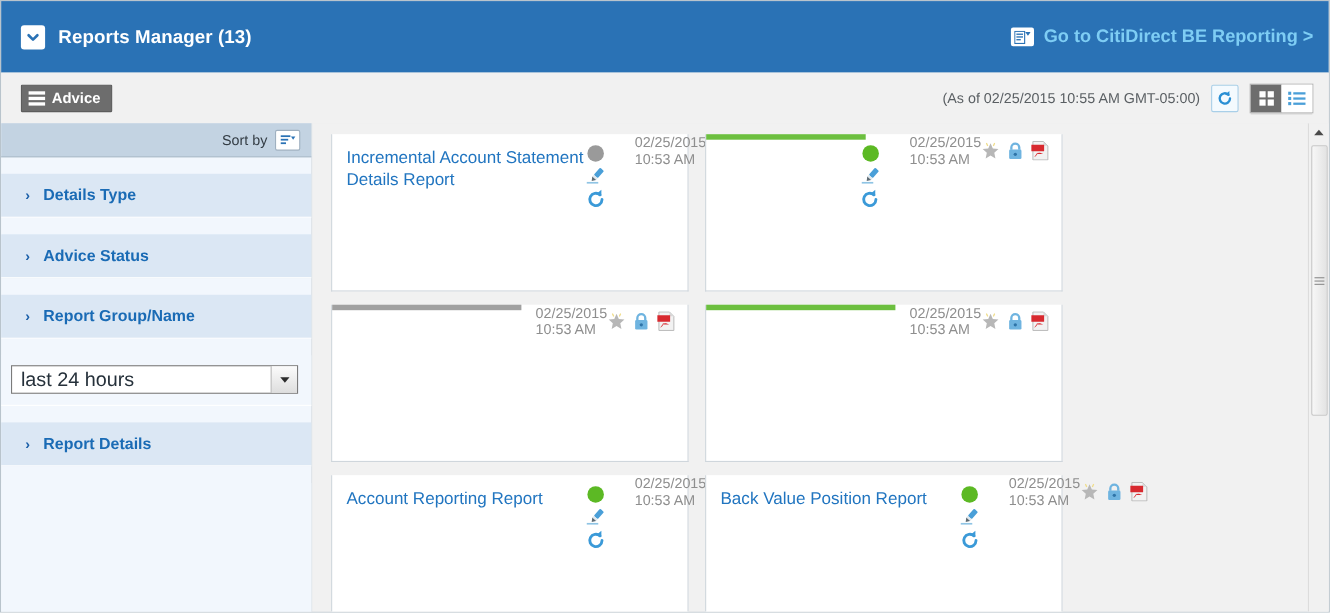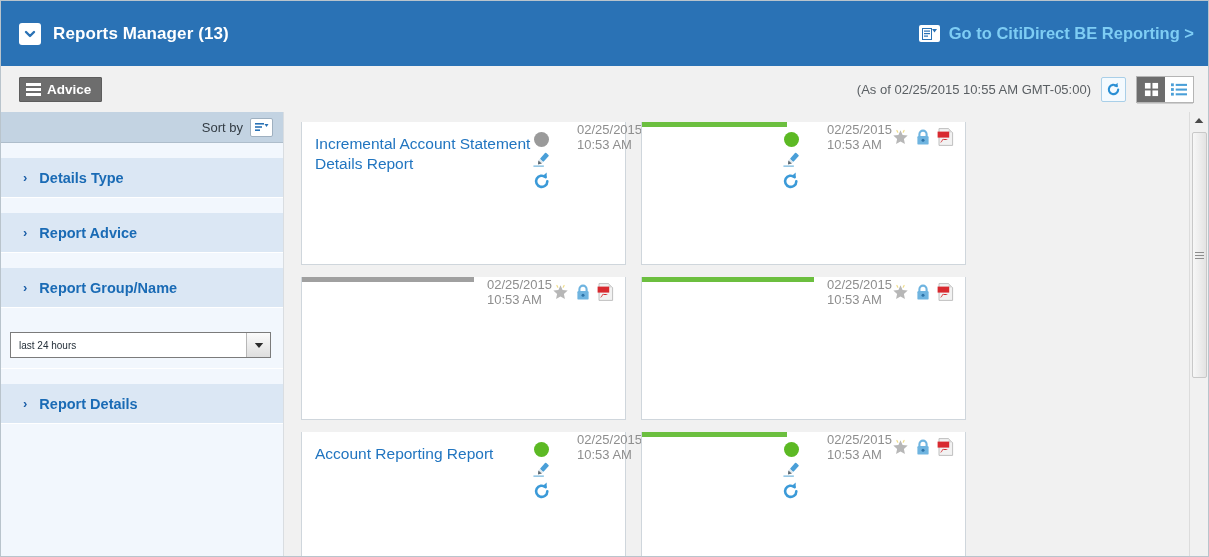--- a/index.html
+++ b/index.html
@@ -127,21 +127,21 @@
     padding: 9px 12px 10px 9px;
     border-bottom: 1px solid #ffffff;
   }
   .select-wrap {
     display: flex; height: 26px;
     border: 1px solid #7b7b7b; background: #fff;
     align-items: stretch;
   }
   .select-val {
     flex: 1; display: flex; align-items: center; padding-left: 8px;
-    font-size: 10px; color: #25303a;
+    font-size: 18px; color: #25303a;
   }
   .select-arrow {
     width: 24px; border-left: 1px solid #b7b7b7;
     background: linear-gradient(#fbfbfb,#dedede);
     display: flex; align-items: center; justify-content: center;
     cursor: pointer;
   }
   .sidebar-fill { flex: 1; background: #f2f7fd; }
 
   
@@ -285,21 +285,21 @@
         </span>
       </div>
 
       <div class="facet">
         <span class="chev">›</span>
         <span class="flabel">Details Type</span>
       </div>
 
       <div class="facet">
         <span class="chev">›</span>
-        <span class="flabel">Report Advice</span>
+        <span class="flabel">Advice Status</span>
       </div>
 
       <div class="facet">
         <span class="chev">›</span>
         <span class="flabel">Report Group/Name</span>
       </div>
 
 
       <div class="facet-body">
         <div class="select-wrap">
@@ -538,20 +538,21 @@
             <path d="M3.2 15 c1.2 -2 2.2 -3.4 3.4 -4.4 c-0.8 2.2 -2 3.6 -3.4 4.4 Z" fill="#d8292f"></path>
           </svg>
         </span>
       </span>
     </div>
   </div>
 
   <div class="card">
     <div class="card-topbar" style="background: rgb(108, 191, 63);"></div>
     <div class="card-inner">
+      <div class="card-title">Back Value Position Report</div>
       <div class="card-actions">
         <span class="status-dot" style="background: rgb(92, 185, 36);"></span>
         <span class="icon-btn">
           <svg width="19" height="19" viewBox="0 0 20 20">
             <g transform="rotate(42 10 10)">
               <rect x="8.2" y="1.5" width="5" height="9.2" rx="1" fill="#4a9fd8"></rect>
               <rect x="8.2" y="10.7" width="5" height="2.2" fill="#dfe8ee"></rect>
               <path d="M8.2 12.9 L13.2 12.9 L10.7 16.4 Z" fill="#5f6b73"></path>
             </g>
             <rect x="1.5" y="16.2" width="11" height="1.6" fill="#8fc4e4"></rect>

